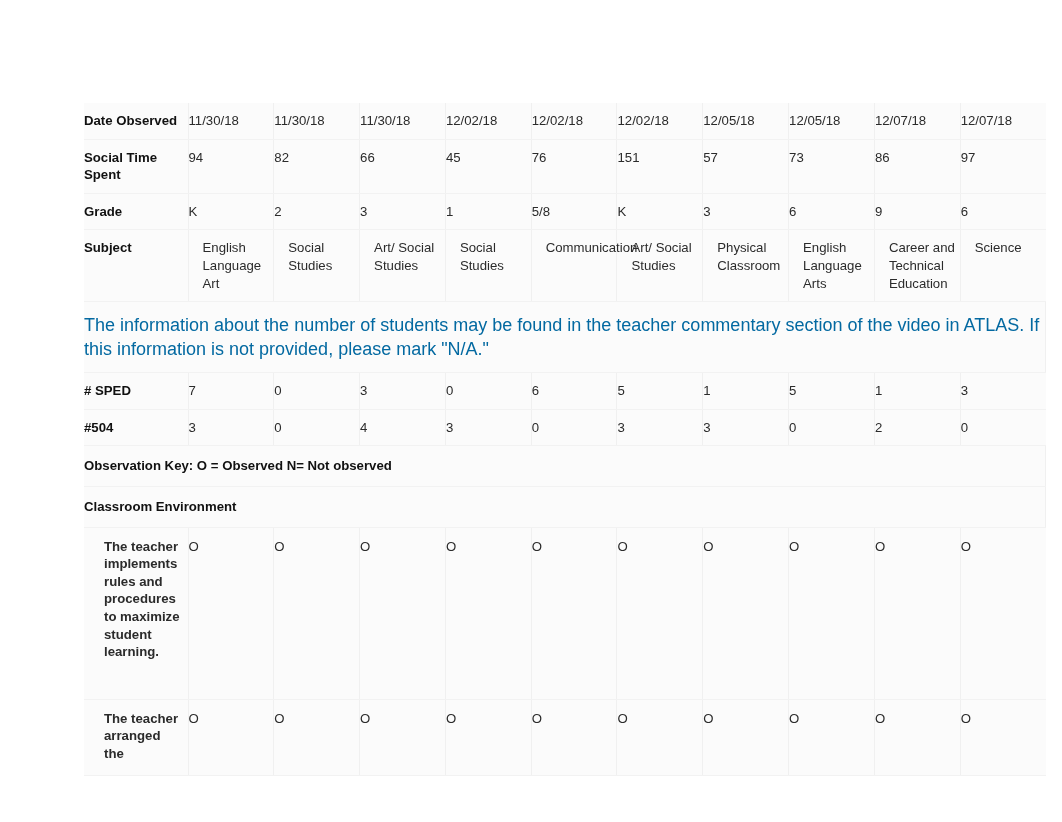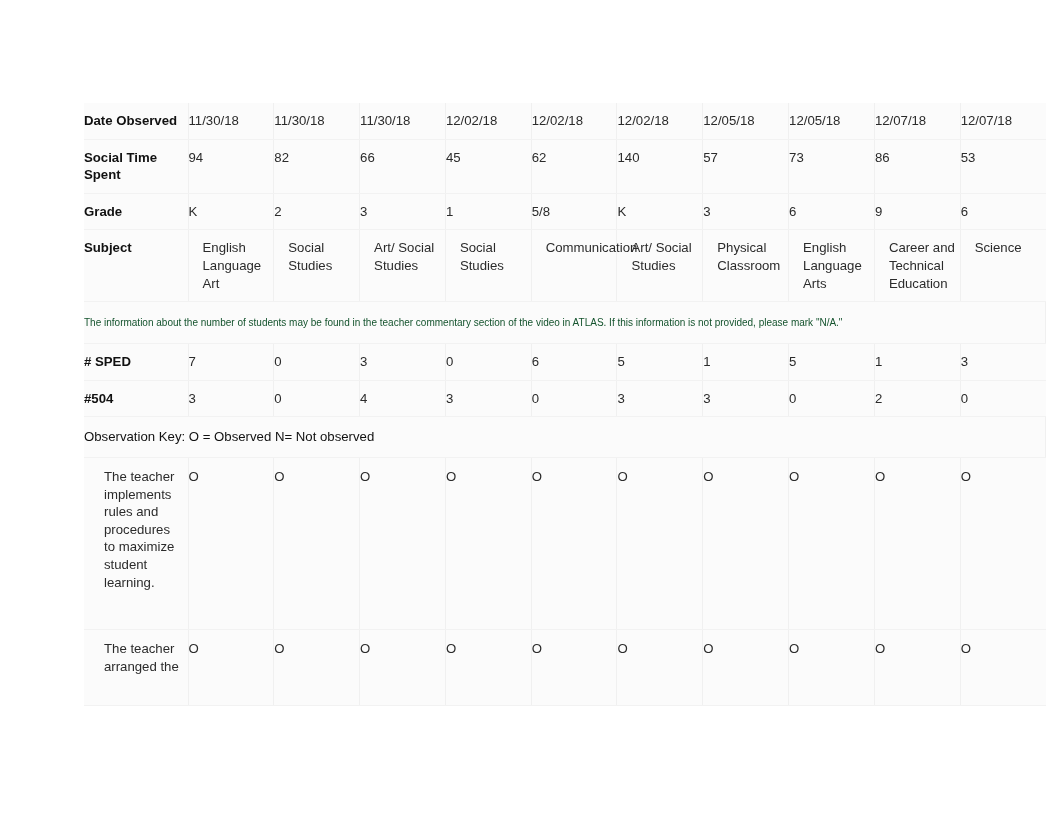--- a/index.html
+++ b/index.html
@@ -68,38 +68,38 @@
   }
   td.datacell.indent { padding-left: 14px; }
 
   
   td.fullspan {
     padding-left: 20px;
     padding-right: 26px;
     border-right: none;
   }
   td.fullspan.note {
-    font-size: 10px;
-    line-height: 19px;
-    color: #14532d;
+    font-size: 18px;
+    line-height: 24px;
+    color: #0369a1;
     padding-top: 11px;
     padding-bottom: 11px;
   }
   td.fullspan.keyrow,
   td.fullspan.sectionrow {
-    font-weight: normal;
+    font-weight: bold;
     color: #111;
     padding-top: 11px;
     padding-bottom: 11px;
   }
 
   
   tr.criterion td { padding-top: 10px; }
   tr.criterion td.rowlabel {
-    font-weight: normal;
+    font-weight: bold;
     color: #2b2b2b;
     padding-left: 20px;
   }
   tr.criterion.tall td { height: 152px; }
   tr.criterion.cut td { height: 56px; }
 
   
   col.c-label { width: 104px; }
   col.c-data  { width: 85.8px; }
 </style>
@@ -136,26 +136,26 @@
           <td class="datacell">12/07/18</td>
           <td class="datacell last-col">12/07/18</td>
         </tr>
 
         <tr>
           <td class="rowlabel">Social Time Spent</td>
           <td class="datacell">94</td>
           <td class="datacell">82</td>
           <td class="datacell">66</td>
           <td class="datacell">45</td>
-          <td class="datacell">62</td>
-          <td class="datacell">140</td>
+          <td class="datacell">76</td>
+          <td class="datacell">151</td>
           <td class="datacell">57</td>
           <td class="datacell">73</td>
           <td class="datacell">86</td>
-          <td class="datacell last-col">53</td>
+          <td class="datacell last-col">97</td>
         </tr>
 
         <tr>
           <td class="rowlabel">Grade</td>
           <td class="datacell">K</td>
           <td class="datacell">2</td>
           <td class="datacell">3</td>
           <td class="datacell">1</td>
           <td class="datacell">5/8</td>
           <td class="datacell">K</td>
@@ -210,20 +210,23 @@
           <td class="datacell">3</td>
           <td class="datacell">0</td>
           <td class="datacell">2</td>
           <td class="datacell last-col">0</td>
         </tr>
 
         <tr>
           <td class="fullspan keyrow" colspan="11">Observation Key: O = Observed N= Not observed</td>
         </tr>
 
+        <tr>
+          <td class="fullspan sectionrow" colspan="11">Classroom Environment</td>
+        </tr>
 
         <tr class="criterion tall">
           <td class="rowlabel">The teacher implements rules and procedures to maximize student learning.</td>
           <td class="datacell">O</td>
           <td class="datacell">O</td>
           <td class="datacell">O</td>
           <td class="datacell">O</td>
           <td class="datacell">O</td>
           <td class="datacell">O</td>
           <td class="datacell">O</td>

